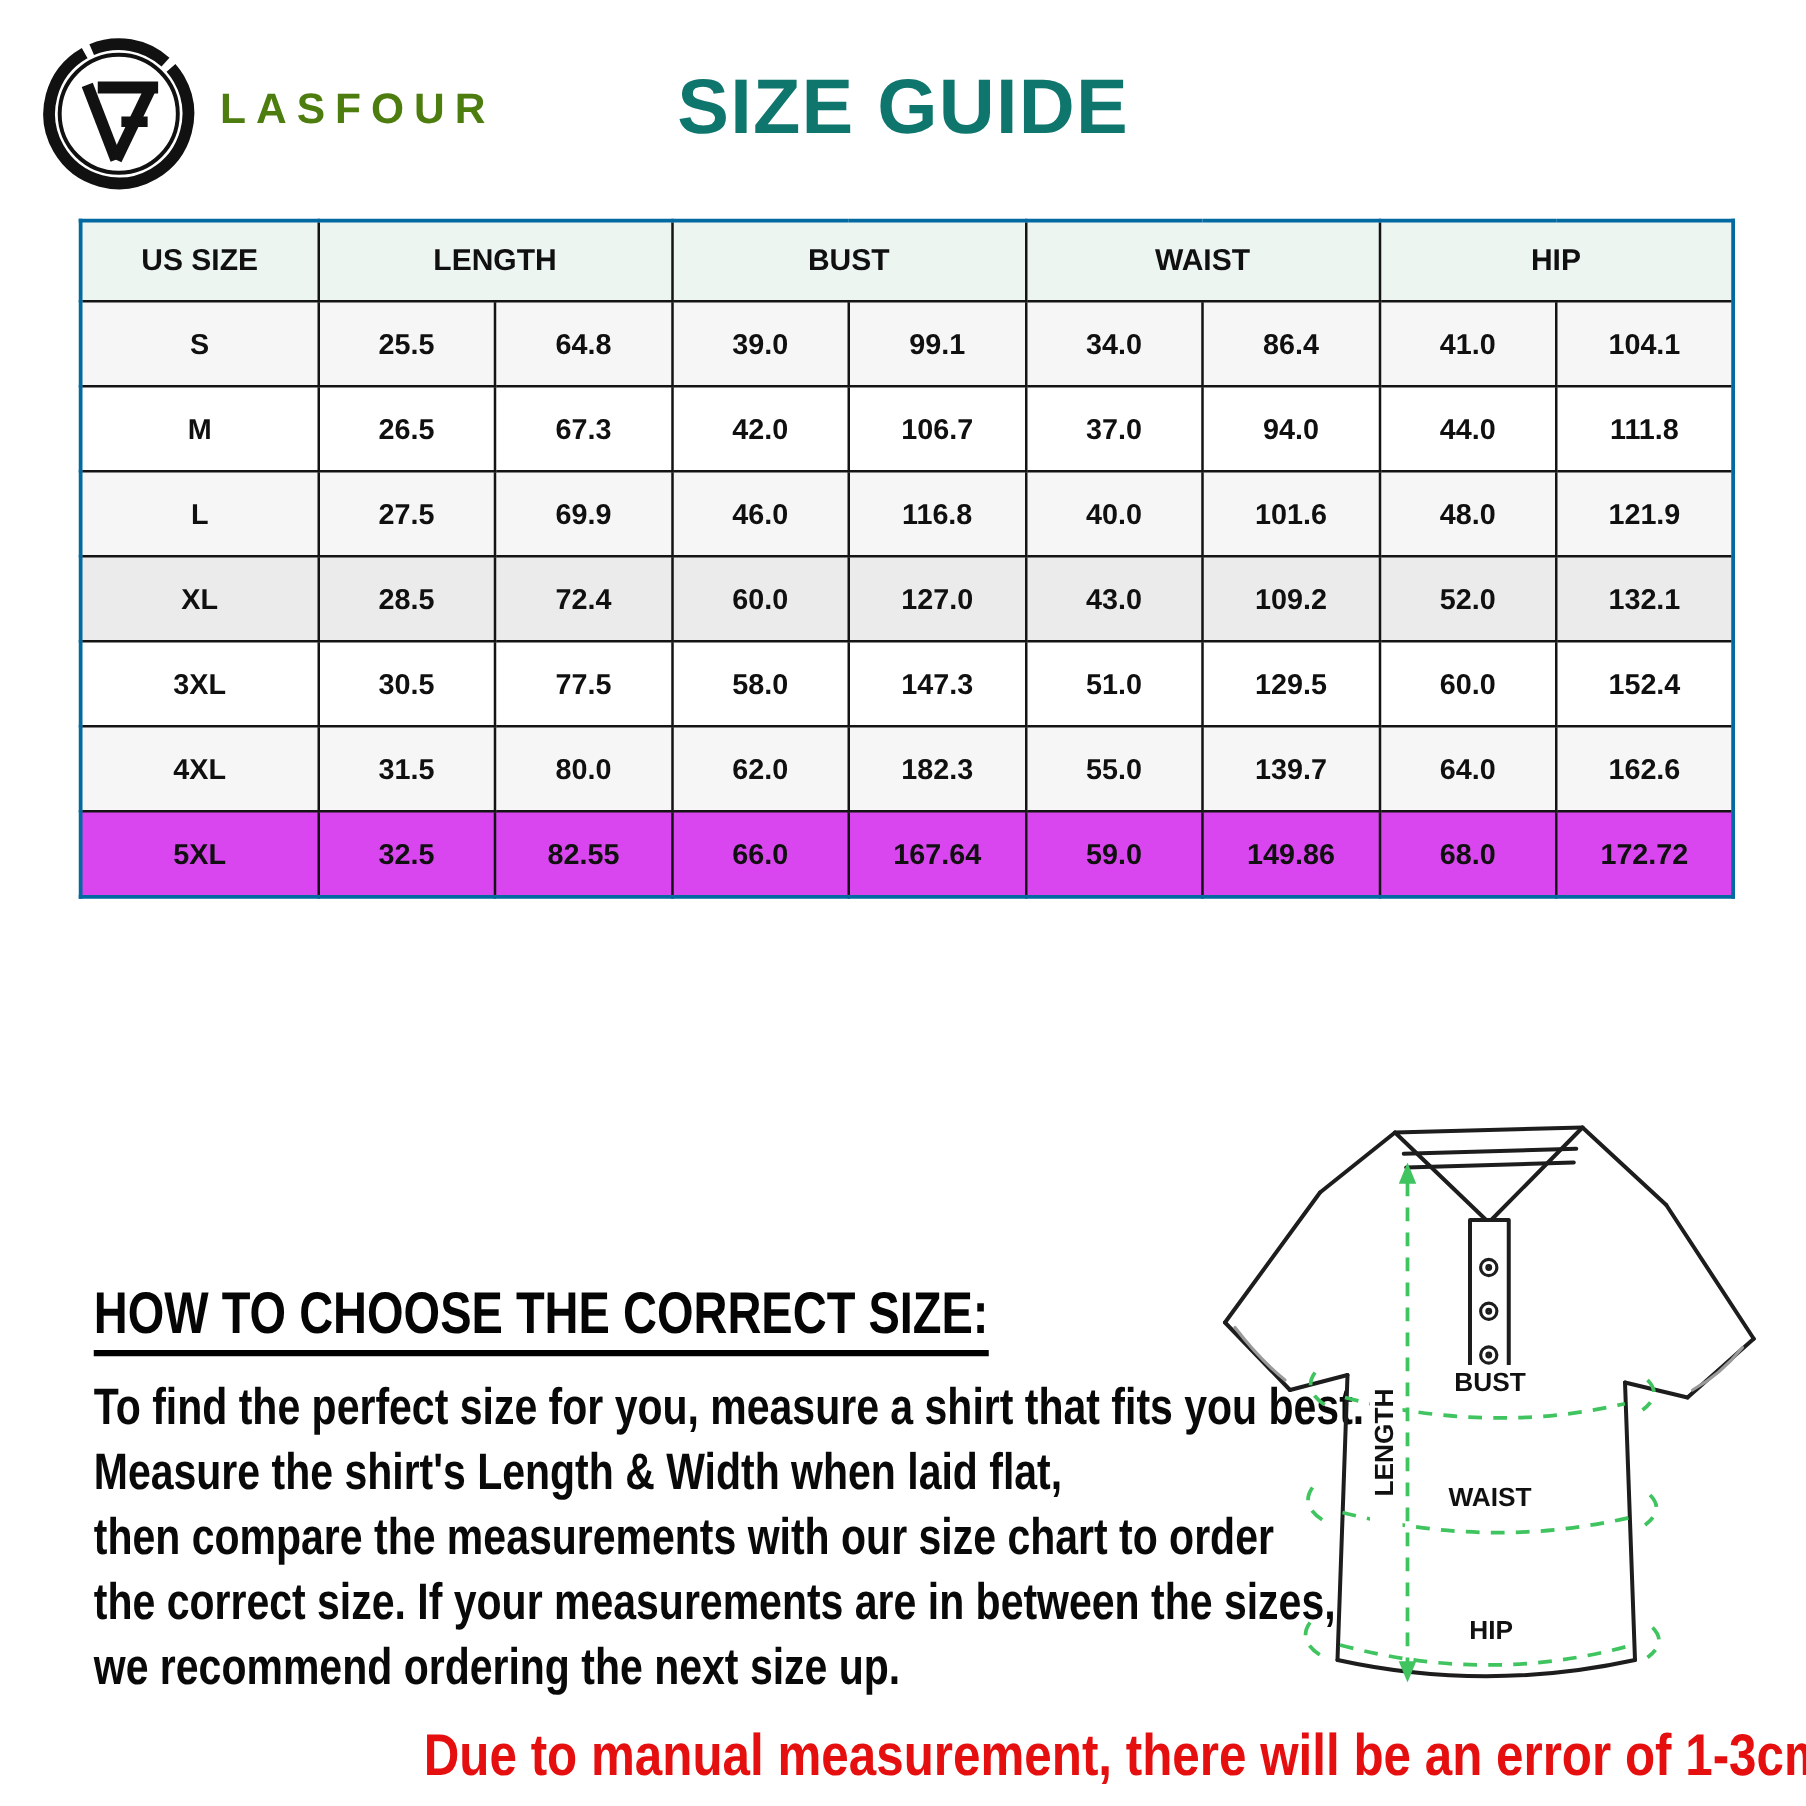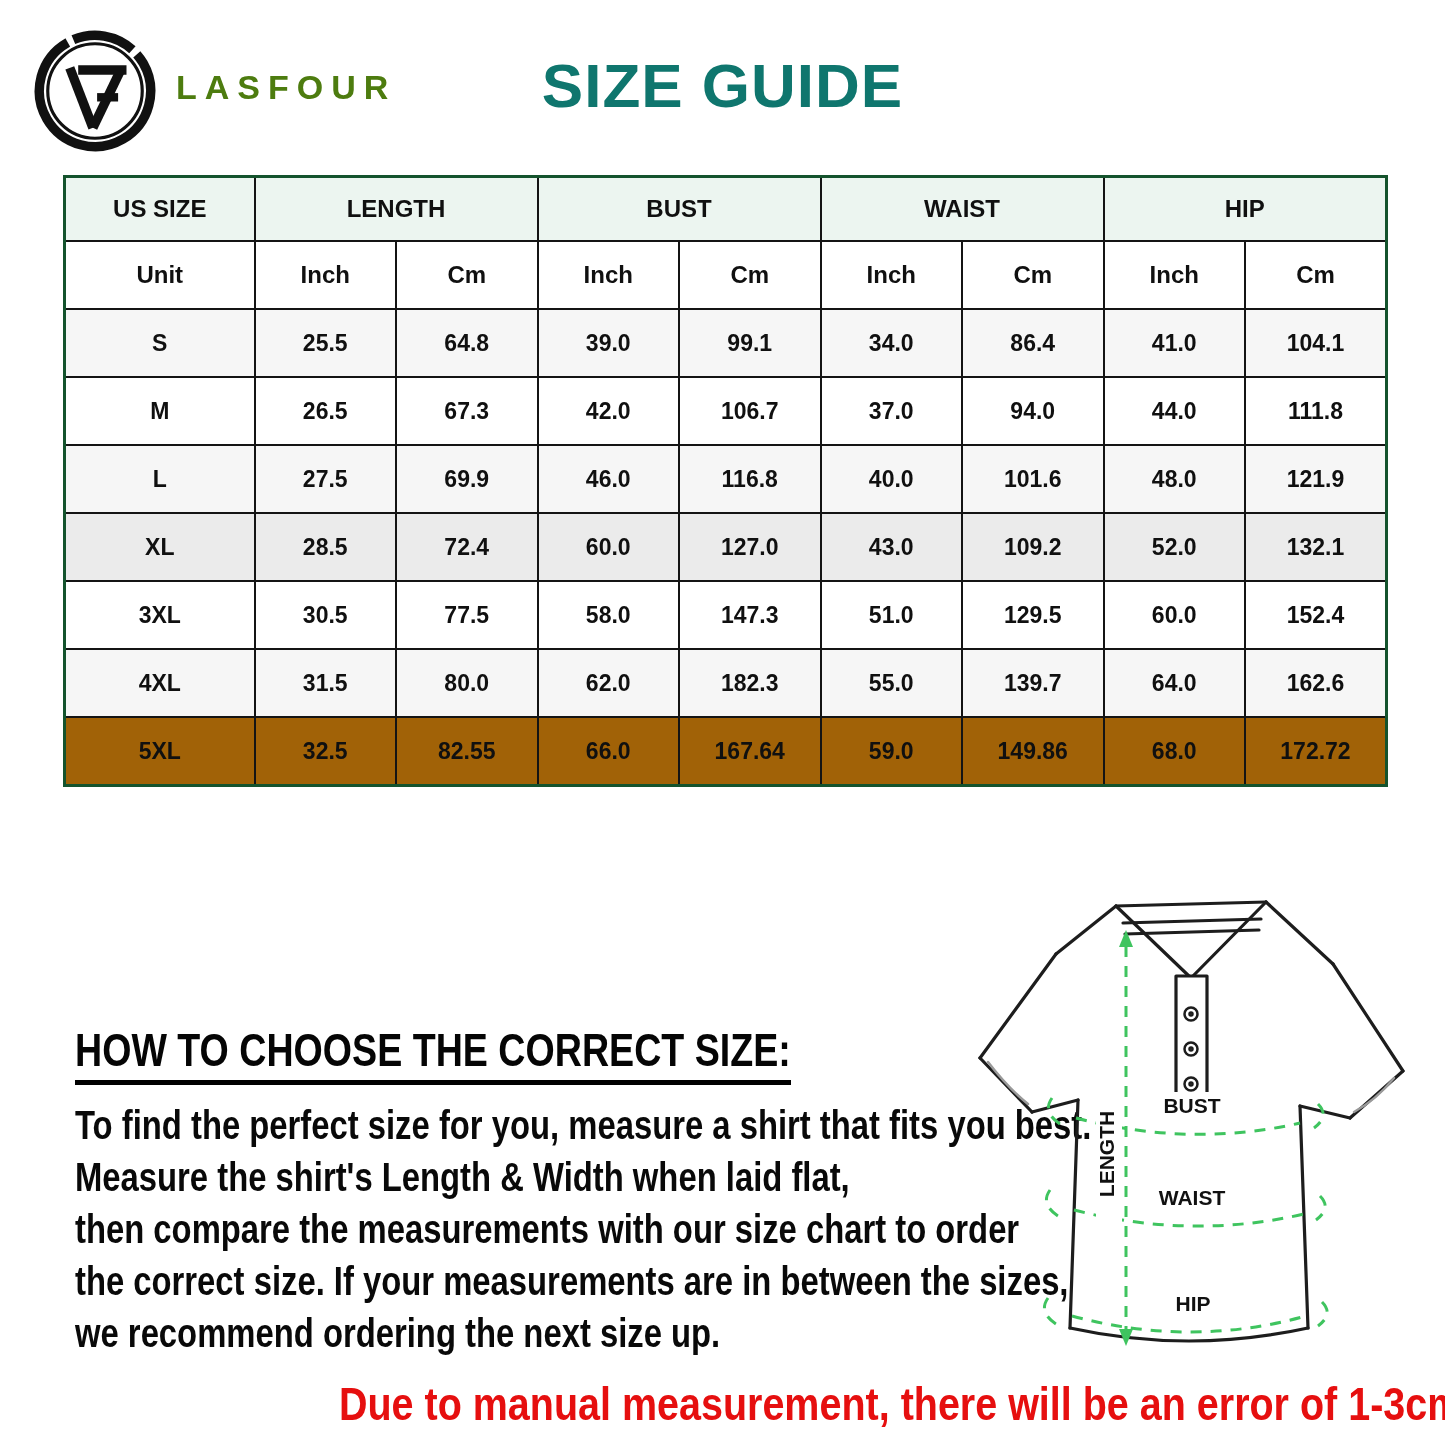--- a/index.html
+++ b/index.html
@@ -14,21 +14,21 @@
     letter-spacing:8px;color:#4d7c0f;
   }
   .page-title{
     position:absolute;left:0;top:50px;width:1445px;text-align:center;
     font-size:62px;font-weight:bold;letter-spacing:1px;color:#0f766e;
   }
   
   table.size-table{
     position:absolute;left:63px;top:175px;width:1325px;
     border-collapse:collapse;table-layout:fixed;background:#fff;
-    border:3px solid #14532d;
+    border:3px solid #0369a1;
   }
   .size-table th,.size-table td{
     border:2px solid #141414;text-align:center;vertical-align:middle;
     font-weight:bold;color:#101010;padding:0;
   }
   .size-table thead tr.group-row th{height:62px;font-size:24px;background:#ecf5f0;}
   .size-table thead tr.unit-row th{height:66px;font-size:24px;background:#ffffff;}
   .size-table tbody td{height:66px;font-size:23px;}
   
   .howto{
@@ -77,31 +77,20 @@
       <col>
       <col>
   </colgroup>
   <thead>
     <tr class="group-row">
       <th>US SIZE</th>
       <th colspan="2">LENGTH</th>
       <th colspan="2">BUST</th>
       <th colspan="2">WAIST</th>
       <th colspan="2">HIP</th>
-    </tr>
-    <tr class="unit-row">
-      <th>Unit</th>
-      <th>Inch</th>
-      <th>Cm</th>
-      <th>Inch</th>
-      <th>Cm</th>
-      <th>Inch</th>
-      <th>Cm</th>
-      <th>Inch</th>
-      <th>Cm</th>
     </tr>
   </thead>
   <tbody>
       <tr style="background: rgb(246, 246, 246);">
         <td>S</td>
         <td>25.5</td>
         <td>64.8</td>
         <td>39.0</td>
         <td>99.1</td>
         <td>34.0</td>
@@ -157,21 +146,21 @@
         <td>4XL</td>
         <td>31.5</td>
         <td>80.0</td>
         <td>62.0</td>
         <td>182.3</td>
         <td>55.0</td>
         <td>139.7</td>
         <td>64.0</td>
         <td>162.6</td>
       </tr>
-      <tr style="background: #a16207;">
+      <tr style="background: #d946ef;">
         <td>5XL</td>
         <td>32.5</td>
         <td>82.55</td>
         <td>66.0</td>
         <td>167.64</td>
         <td>59.0</td>
         <td>149.86</td>
         <td>68.0</td>
         <td>172.72</td>
       </tr>

